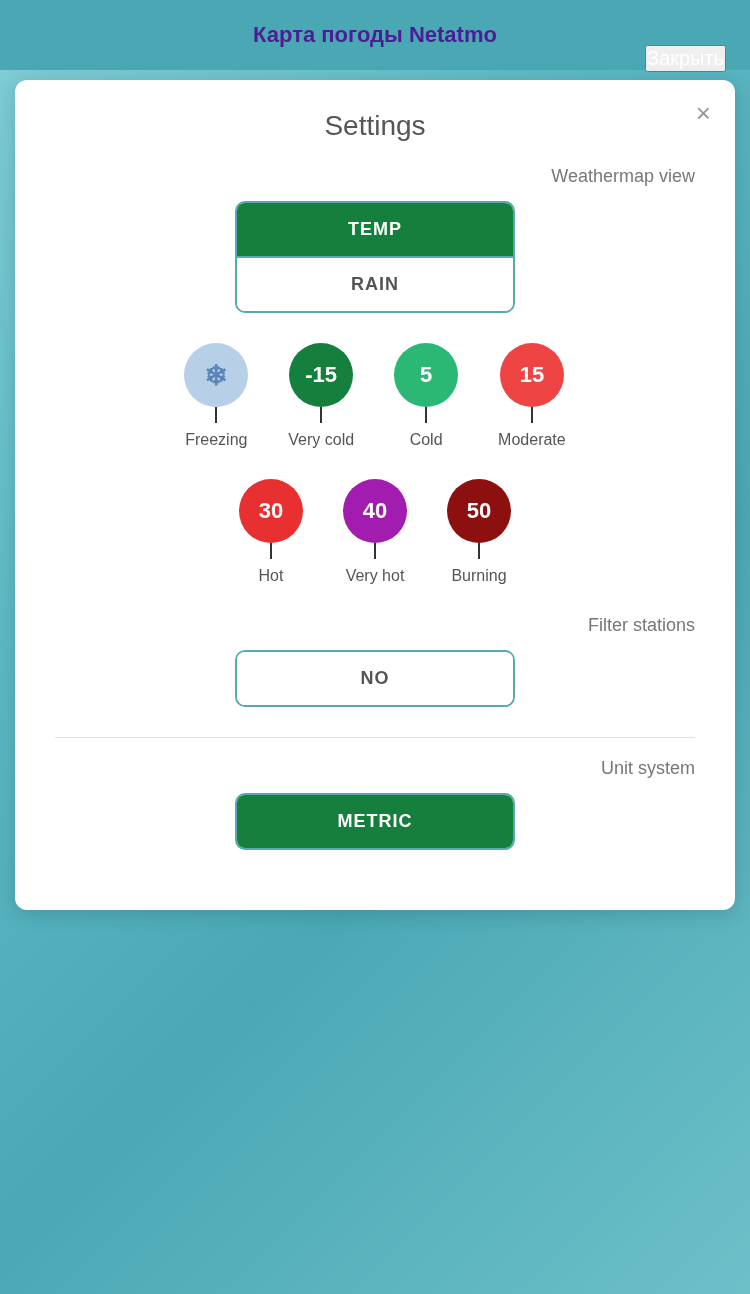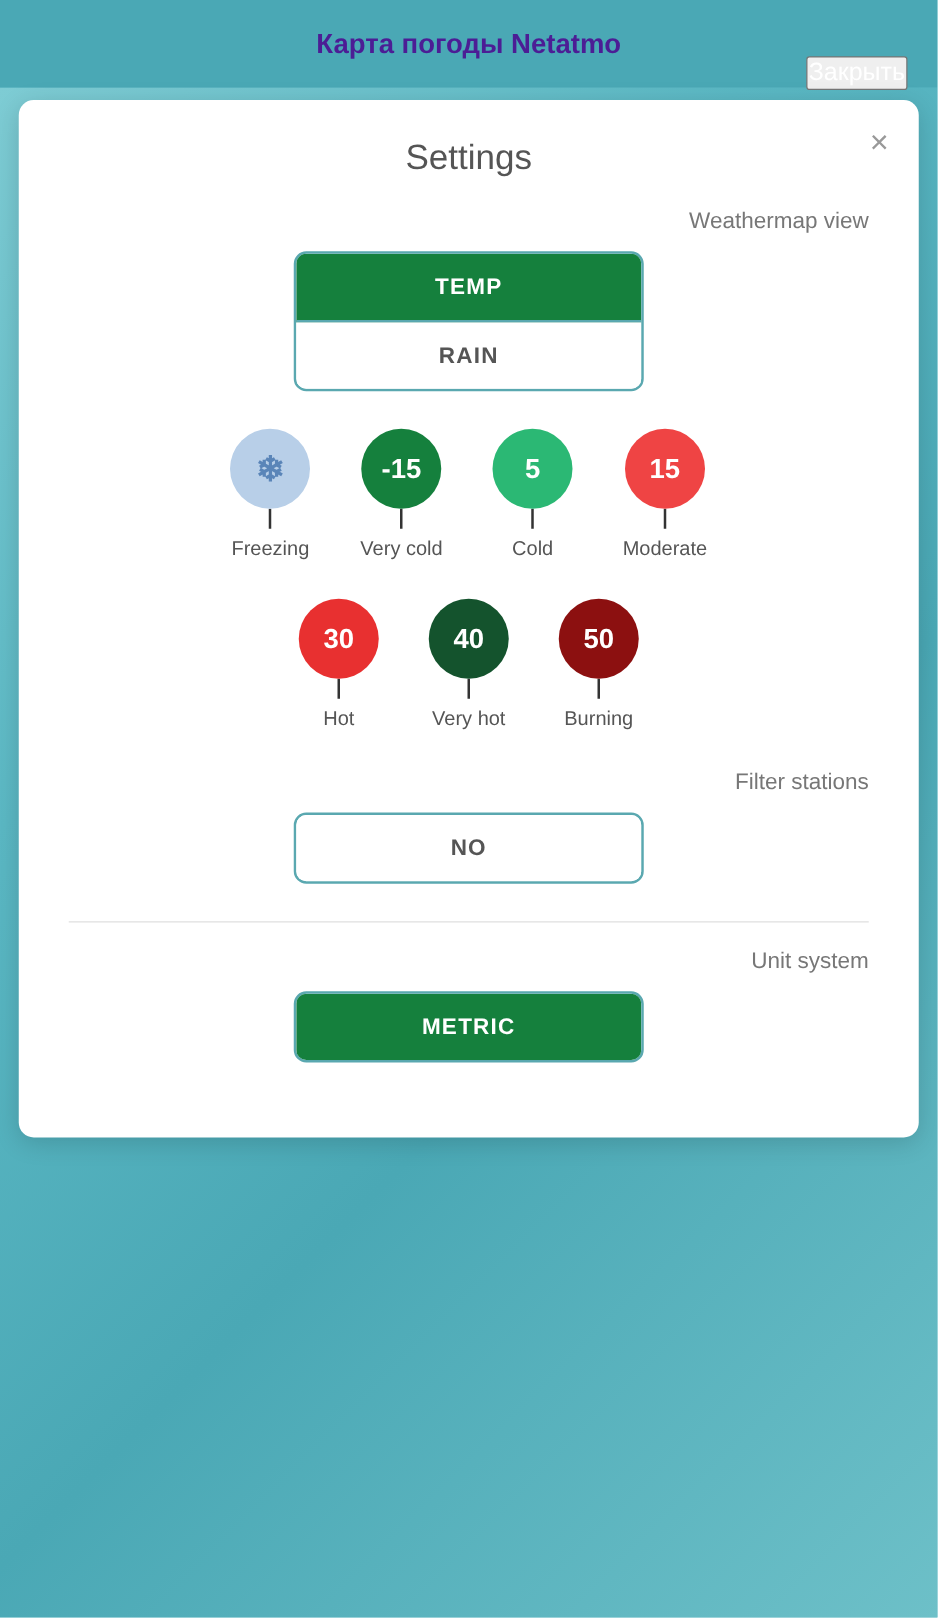--- a/index.html
+++ b/index.html
@@ -188,21 +188,21 @@
       height: 16px;
       background: #333;
       margin-top: 0;
     }
 
     .pin-freezing { background: #b8cfe8; }
     .pin-very-cold { background: #15803d; }
     .pin-cold { background: #2bb874; }
     .pin-moderate { background: #ef4444; }
     .pin-hot { background: #e83030; }
-    .pin-very-hot { background: #14532d; }
+    .pin-very-hot { background: #a21caf; }
     .pin-burning { background: #8c1010; }
 
     .legend-label {
       font-size: 16px;
       color: #555;
       text-align: center;
     }
 
     
     .divider {

